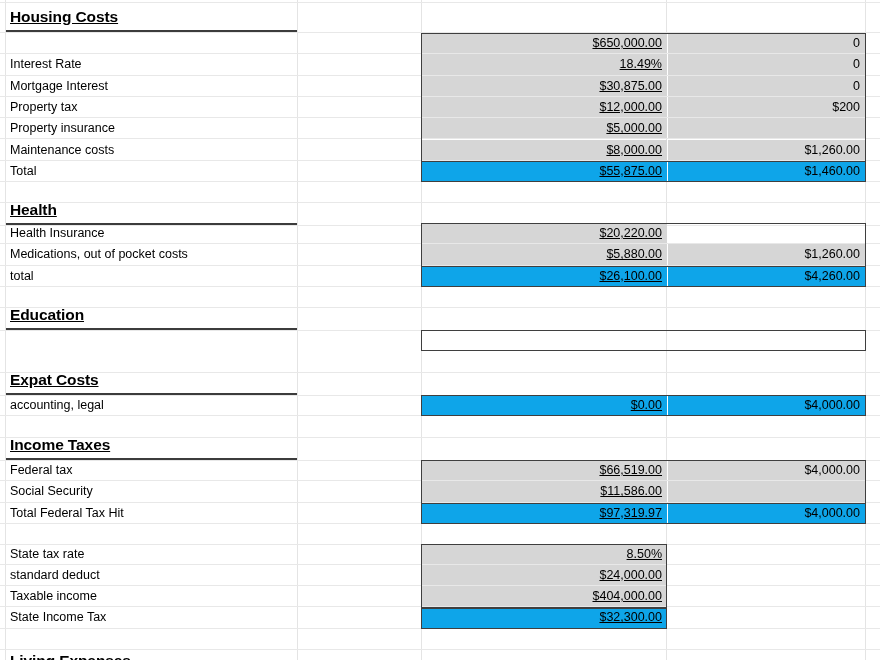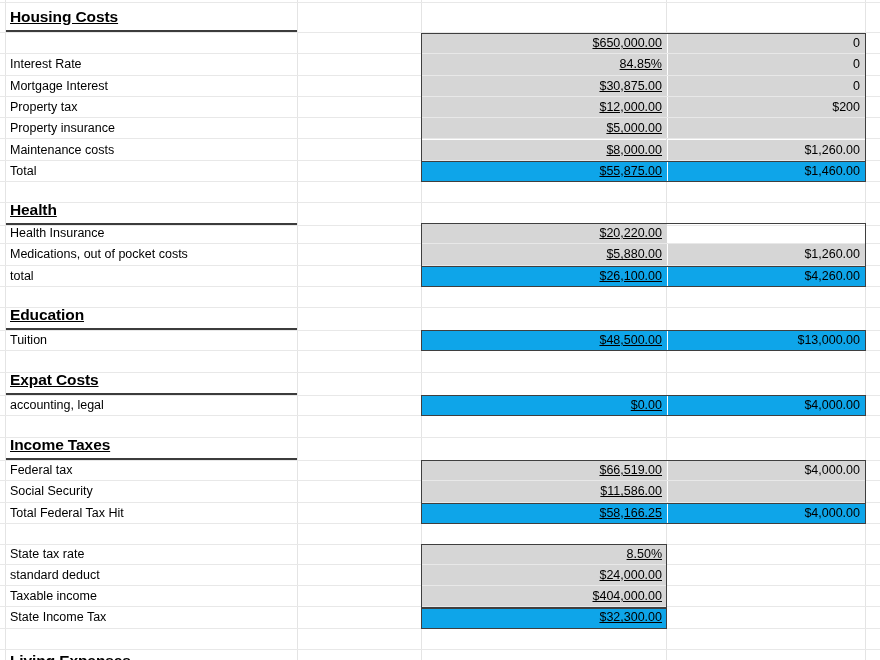--- a/index.html
+++ b/index.html
@@ -132,21 +132,21 @@
     <div class="cell c-a"></div>
     <div class="cell c-c"></div>
     <div class="cell c-d val-gray num">$650,000.00</div>
     <div class="cell c-e val-gray num">0</div>
     <div class="cell c-f"></div>
   </div>
   <div class="row" style="top:54.3px">
     <div class="cell c-a"></div>
     <div class="cell c-b">Interest Rate</div>
     <div class="cell c-c"></div>
-    <div class="cell c-d val-gray num">84.85%</div>
+    <div class="cell c-d val-gray num">18.49%</div>
     <div class="cell c-e val-gray num">0</div>
     <div class="cell c-f"></div>
   </div>
   <div class="row" style="top:75.6px">
     <div class="cell c-a"></div>
     <div class="cell c-b">Mortgage Interest</div>
     <div class="cell c-c"></div>
     <div class="cell c-d val-gray num">$30,875.00</div>
     <div class="cell c-e val-gray num">0</div>
     <div class="cell c-f"></div>
@@ -241,28 +241,20 @@
 
   <div class="row section" style="top:301px">
     <div class="cell c-a"></div>
     <div class="cell c-b sec-title">Education</div>
     <div class="cell c-c"></div>
     <div class="cell c-d"></div>
     <div class="cell c-e"></div>
     <div class="cell c-f"></div>
   </div>
 
-  <div class="row" style="top:330px">
-    <div class="cell c-a"></div>
-    <div class="cell c-b">Tuition</div>
-    <div class="cell c-c"></div>
-    <div class="cell c-d val-pink num">$48,500.00</div>
-    <div class="cell c-e val-pink num">$13,000.00</div>
-    <div class="cell c-f"></div>
-  </div>
   <div class="block-outline" style="left:421px; top:330px; width:445px; height:21.3px"></div>
 
   <div class="row" style="top:351.3px">
     <div class="cell c-a"></div>
     <div class="cell c-b"></div>
     <div class="cell c-c"></div>
     <div class="cell c-d"></div>
     <div class="cell c-e"></div>
     <div class="cell c-f"></div>
   </div>
@@ -317,21 +309,21 @@
     <div class="cell c-b">Social Security</div>
     <div class="cell c-c"></div>
     <div class="cell c-d val-gray num">$11,586.00</div>
     <div class="cell c-e val-gray num"></div>
     <div class="cell c-f"></div>
   </div>
   <div class="row" style="top:502.6px">
     <div class="cell c-a"></div>
     <div class="cell c-b">Total Federal Tax Hit</div>
     <div class="cell c-c"></div>
-    <div class="cell c-d val-pink num">$58,166.25</div>
+    <div class="cell c-d val-pink num">$97,319.97</div>
     <div class="cell c-e val-pink num">$4,000.00</div>
     <div class="cell c-f"></div>
   </div>
   <div class="block-outline" style="left:421px; top:460px; width:445px; height:63.9px"></div>
   <div class="hr-dark" style="left:421px; top:502.6px; width:445px"></div>
 
   <div class="row" style="top:523.9px">
     <div class="cell c-a"></div>
     <div class="cell c-b"></div>
     <div class="cell c-c"></div>

